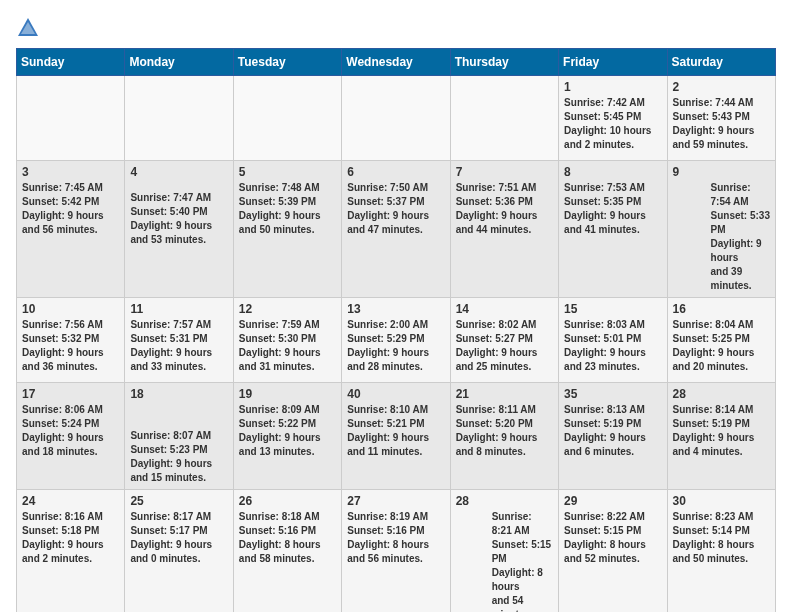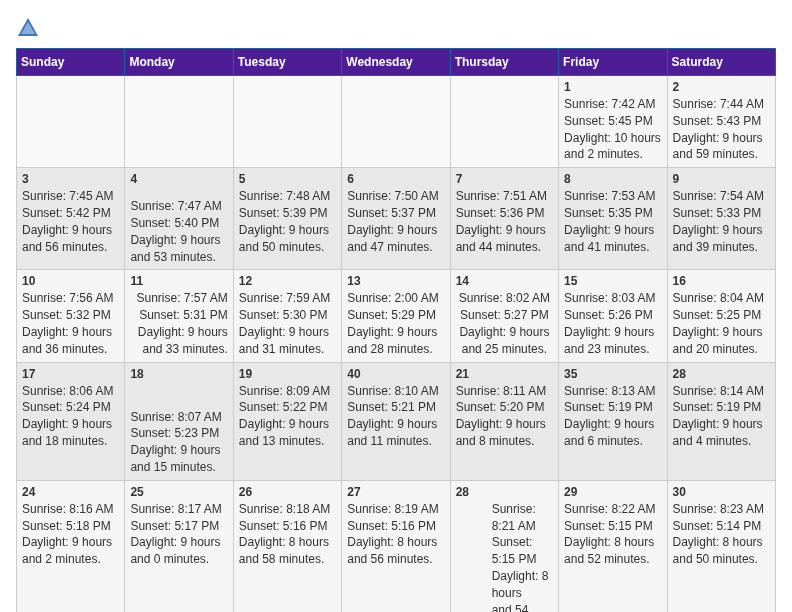--- a/index.html
+++ b/index.html
@@ -51,21 +51,21 @@
     .location {
       font-size: 14px;
       color: #555;
     }
     .calendar {
       width: 100%;
       border-collapse: collapse;
       table-layout: fixed;
     }
     .calendar thead th {
-      background: #4c1d95;
+      background: #0369a1;
       color: #fff;
       font-size: 12px;
       font-weight: bold;
       padding: 6px 4px;
       text-align: left;
       border: 1px solid #2a5a9f;
     }
     .calendar tbody td {
       border: 1px solid #ccc;
       vertical-align: top;
@@ -81,23 +81,24 @@
     .calendar tbody tr:nth-child(even) td {
       background: #e8e8e8;
     }
     .day-num {
       font-size: 12px;
       font-weight: bold;
       display: block;
       margin-bottom: 2px;
     }
     .day-info {
-      font-size: 12px;
+      font-size: 10px;
       line-height: 1.4;
       color: #333;
+      font-weight: bold;
     }
     .empty-cell {
       background: #f9f9f9 !important;
     }
   </style>
 </head>
 <body>
 
 <div class="header">
   <div class="logo">
@@ -188,66 +189,66 @@
         </td>
         <td>
           <span class="day-num">8</span>
           <div class="day-info" style="white-space: pre-line;">Sunrise: 7:53 AM
 Sunset: 5:35 PM
 Daylight: 9 hours
 and 41 minutes.</div>
         </td>
         <td>
           <span class="day-num">9</span>
-          <div class="day-info" style="white-space: pre-line;">Sunrise: 7:54 AM
+          <div class="day-info" style="white-space: pre-line; margin-left: 38px;">Sunrise: 7:54 AM
 Sunset: 5:33 PM
 Daylight: 9 hours
 and 39 minutes.</div>
         </td>
       </tr>
       <tr>
         <td>
           <span class="day-num">10</span>
           <div class="day-info" style="white-space: pre-line;">Sunrise: 7:56 AM
 Sunset: 5:32 PM
 Daylight: 9 hours
 and 36 minutes.</div>
         </td>
         <td>
           <span class="day-num">11</span>
-          <div class="day-info" style="white-space: pre-line; text-align: right;">Sunrise: 7:57 AM
+          <div class="day-info" style="white-space: pre-line;">Sunrise: 7:57 AM
 Sunset: 5:31 PM
 Daylight: 9 hours
 and 33 minutes.</div>
         </td>
         <td>
           <span class="day-num">12</span>
           <div class="day-info" style="white-space: pre-line;">Sunrise: 7:59 AM
 Sunset: 5:30 PM
 Daylight: 9 hours
 and 31 minutes.</div>
         </td>
         <td>
           <span class="day-num">13</span>
           <div class="day-info" style="white-space: pre-line;">Sunrise: 2:00 AM
 Sunset: 5:29 PM
 Daylight: 9 hours
 and 28 minutes.</div>
         </td>
         <td>
           <span class="day-num">14</span>
-          <div class="day-info" style="white-space: pre-line; text-align: center;">Sunrise: 8:02 AM
+          <div class="day-info" style="white-space: pre-line;">Sunrise: 8:02 AM
 Sunset: 5:27 PM
 Daylight: 9 hours
 and 25 minutes.</div>
         </td>
         <td>
           <span class="day-num">15</span>
           <div class="day-info" style="white-space: pre-line;">Sunrise: 8:03 AM
-Sunset: 5:26 PM
+Sunset: 5:01 PM
 Daylight: 9 hours
 and 23 minutes.</div>
         </td>
         <td>
           <span class="day-num">16</span>
           <div class="day-info" style="white-space: pre-line;">Sunrise: 8:04 AM
 Sunset: 5:25 PM
 Daylight: 9 hours
 and 20 minutes.</div>
         </td>

